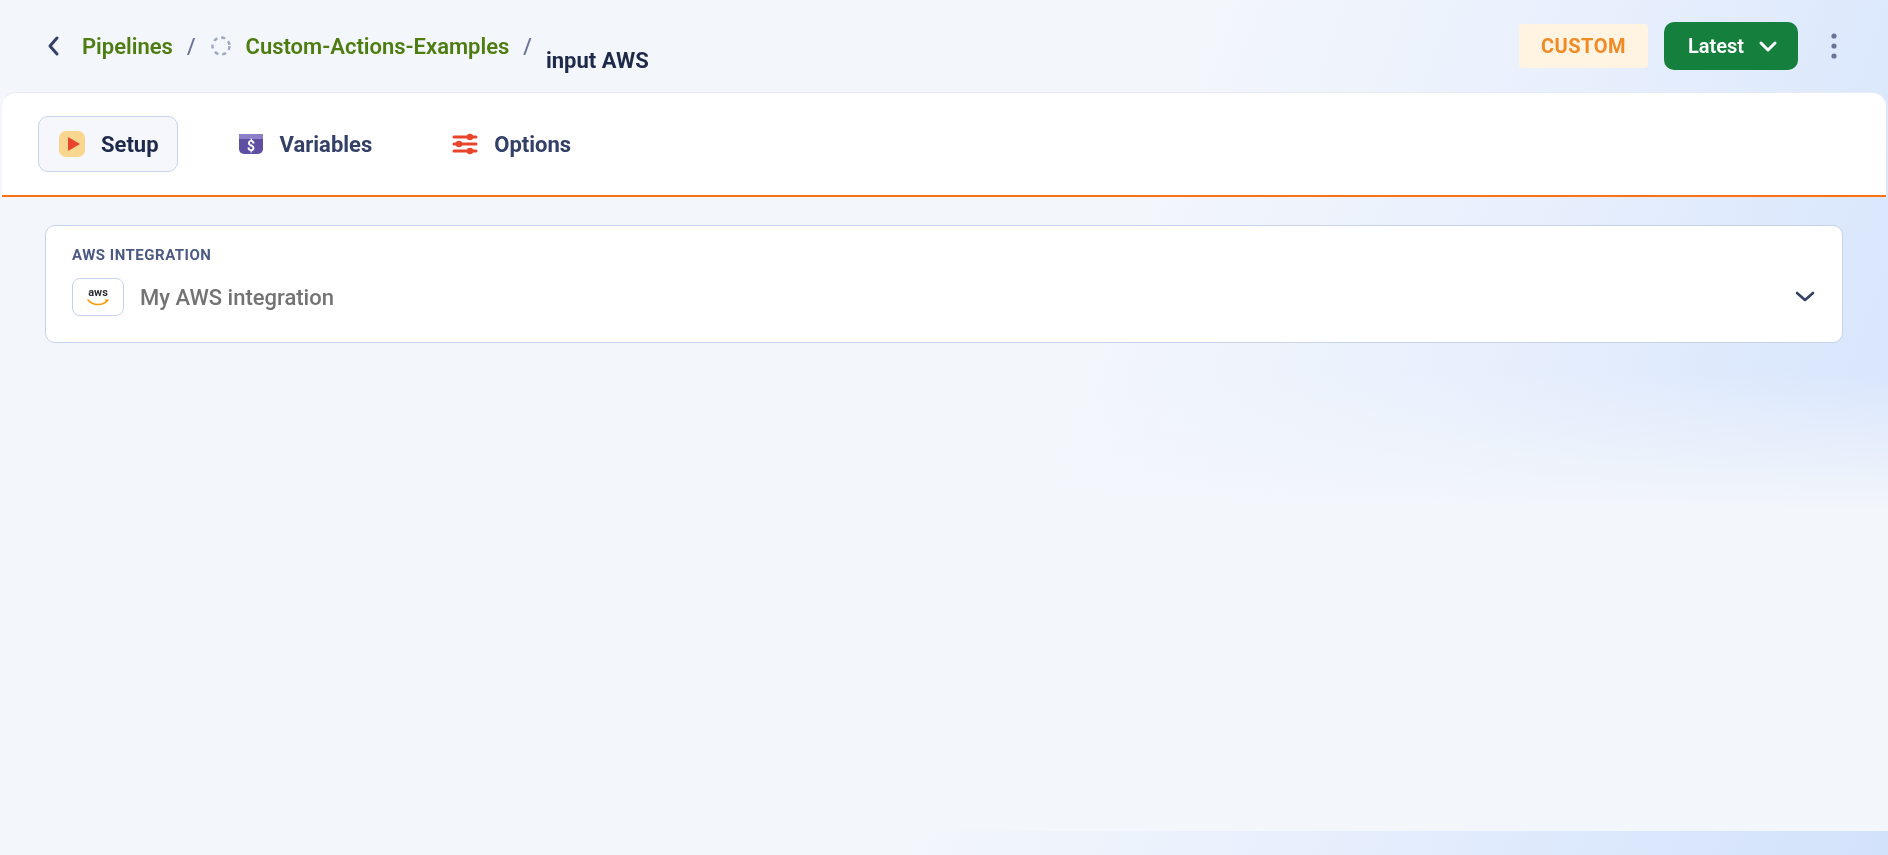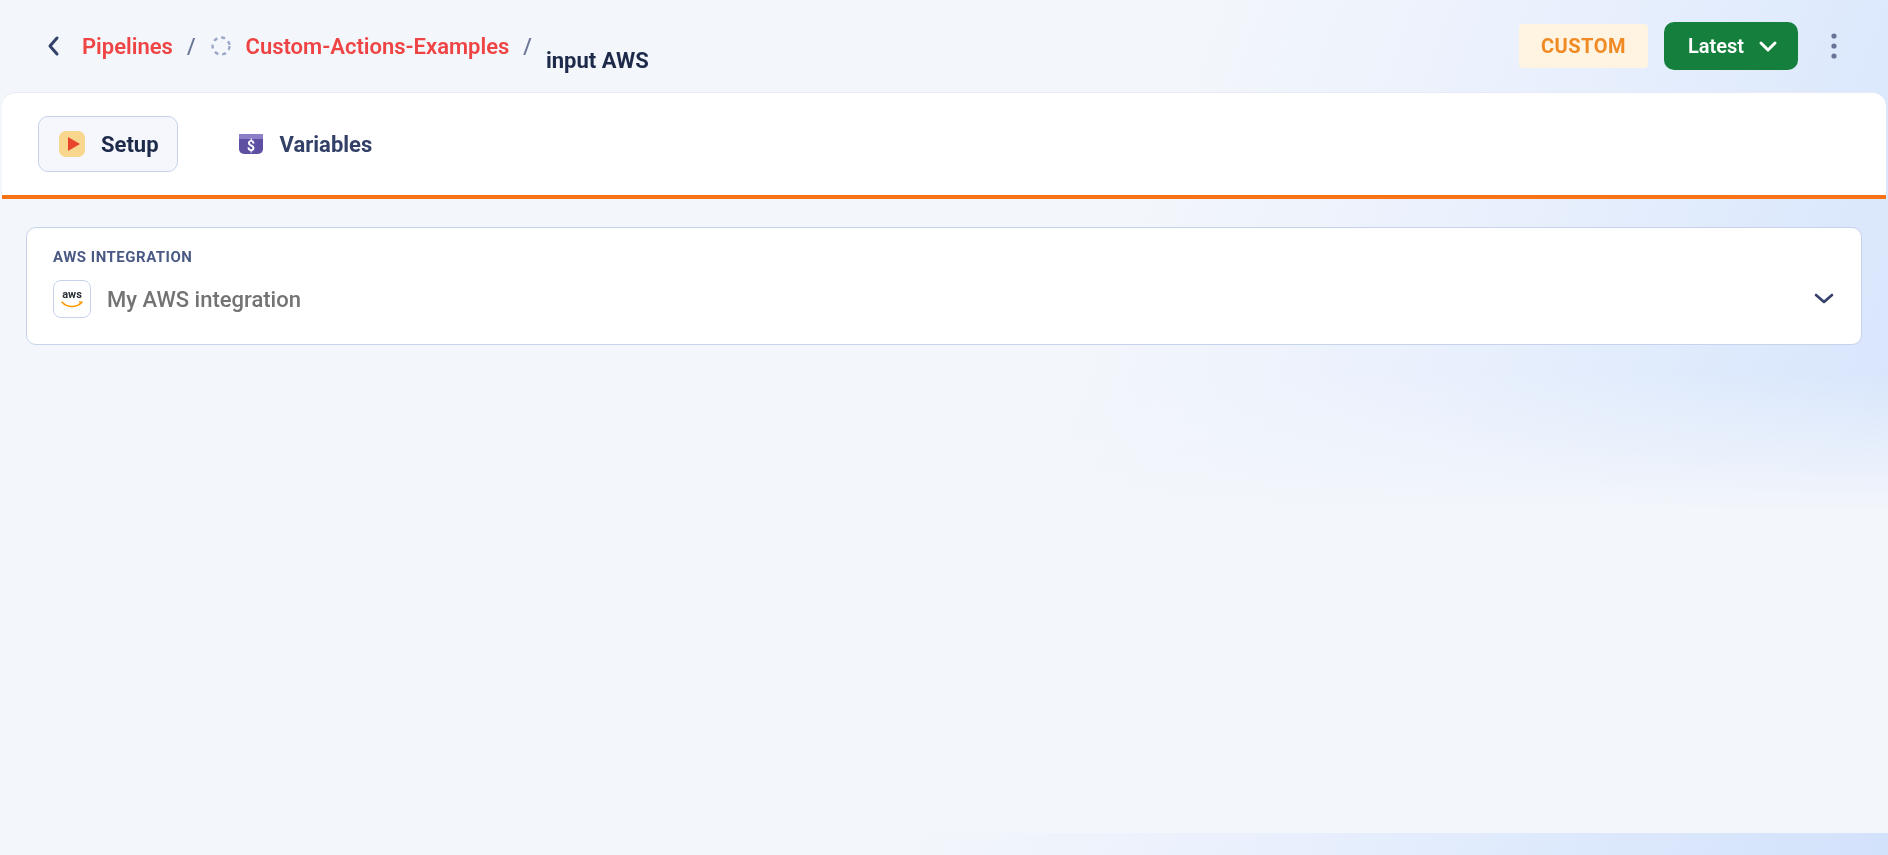--- a/index.html
+++ b/index.html
@@ -29,21 +29,21 @@
   }
   .back-btn {
     display: flex;
     align-items: center;
     justify-content: center;
     width: 28px;
     height: 28px;
     color: #334067;
     cursor: pointer;
   }
-  .crumb-link { color: #ef4444; cursor: pointer; }
+  .crumb-link { color: #4d7c0f; cursor: pointer; }
   .crumb-sep  { color: #6B7699; font-weight: 500; }
   .crumb-placeholder-icon {
     width: 22px; height: 22px;
     display: inline-flex; align-items: center; justify-content: center;
   }
   .crumb-current { color: #1E2A4A; font-weight: 700; margin-top: 28px; }
 
   .top-actions { display: flex; align-items: center; gap: 16px; }
   .badge-custom {
     background: #FFF4E1;
@@ -71,21 +71,21 @@
     width: 40px; height: 40px;
     display: flex; align-items: center; justify-content: center;
     cursor: pointer;
     color: #697597;
   }
 
   
   .tabs-wrap {
     background: #FFFFFF;
     border-top: 1px solid #E6EBF4;
-    border-bottom: 4px solid #f97316;
+    border-bottom: 2px solid #f97316;
     border-radius: 14px 14px 0 0;
     margin: 0 2px;
   }
   .tabs {
     display: flex;
     align-items: center;
     gap: 38px;
     padding: 22px 36px;
   }
   .tab {
@@ -105,21 +105,21 @@
     border: 1.5px solid #C7D2EC;
     color: #1E2A4A;
   }
   .tab .tab-icon {
     width: 30px; height: 30px;
     display: inline-flex; align-items: center; justify-content: center;
   }
 
   
   .content {
-    padding: 28px 26px;
+    padding: 28px 45px;
   }
   .card {
     background: #FFFFFF;
     border: 1.5px solid #C7D2EC;
     border-radius: 10px;
     padding: 20px 26px 26px 26px;
   }
   .card-label {
     font-size: 15px;
     font-weight: 700;
@@ -132,21 +132,21 @@
     align-items: center;
     justify-content: space-between;
     cursor: pointer;
   }
   .select-left {
     display: flex;
     align-items: center;
     gap: 16px;
   }
   .aws-badge {
-    width: 38px; height: 38px;
+    width: 52px; height: 38px;
     border: 1.5px solid #C7D2EC;
     border-radius: 8px;
     display: flex;
     flex-direction: column;
     align-items: center;
     justify-content: center;
     font-size: 11px;
     font-weight: 700;
     color: #2A2E36;
     line-height: 1;
@@ -226,20 +226,33 @@
         <svg width="30" height="30" viewBox="0 0 30 30">
           <rect x="3" y="5" width="24" height="20" rx="5" fill="#5E4FA2"></rect>
           <rect x="3" y="5" width="24" height="5" fill="#8C7FC7"></rect>
           <text x="15" y="22" text-anchor="middle" font-size="14" font-weight="700" fill="#FFFFFF">$</text>
         </svg>
       </span>
       <span>Variables</span>
     </div>
 
 
+    <div class="tab">
+      <span class="tab-icon">
+        <svg width="30" height="30" viewBox="0 0 30 30">
+          <line x1="4" y1="8" x2="26" y2="8" stroke="#E8452C" stroke-width="3" stroke-linecap="round"></line>
+          <line x1="4" y1="15" x2="26" y2="15" stroke="#E8452C" stroke-width="3" stroke-linecap="round"></line>
+          <line x1="4" y1="22" x2="26" y2="22" stroke="#E8452C" stroke-width="3" stroke-linecap="round"></line>
+          <circle cx="20" cy="8" r="3.2" fill="#E8452C"></circle>
+          <circle cx="9" cy="15" r="3.2" fill="#E8452C"></circle>
+          <circle cx="20" cy="22" r="3.2" fill="#E8452C"></circle>
+        </svg>
+      </span>
+      <span>Options</span>
+    </div>
 
   </div>
 </div>
 
 <div class="content">
   <div class="card">
     <div class="card-label">AWS INTEGRATION</div>
     <div class="select-row">
       <div class="select-left">
         <span class="aws-badge">

